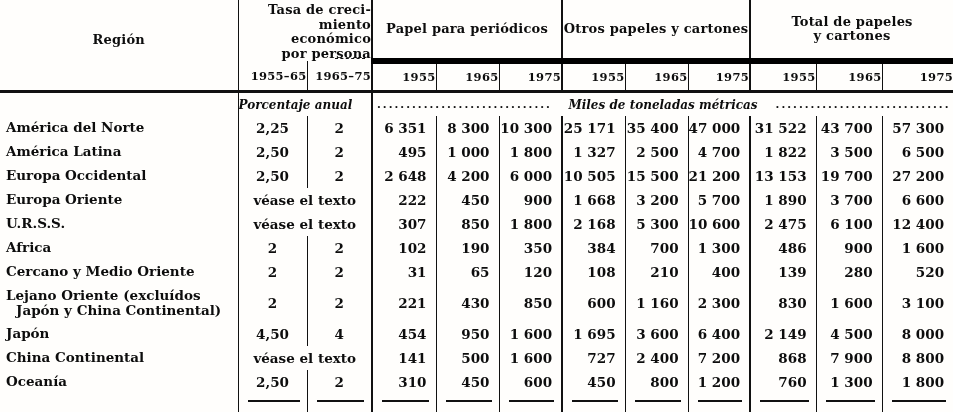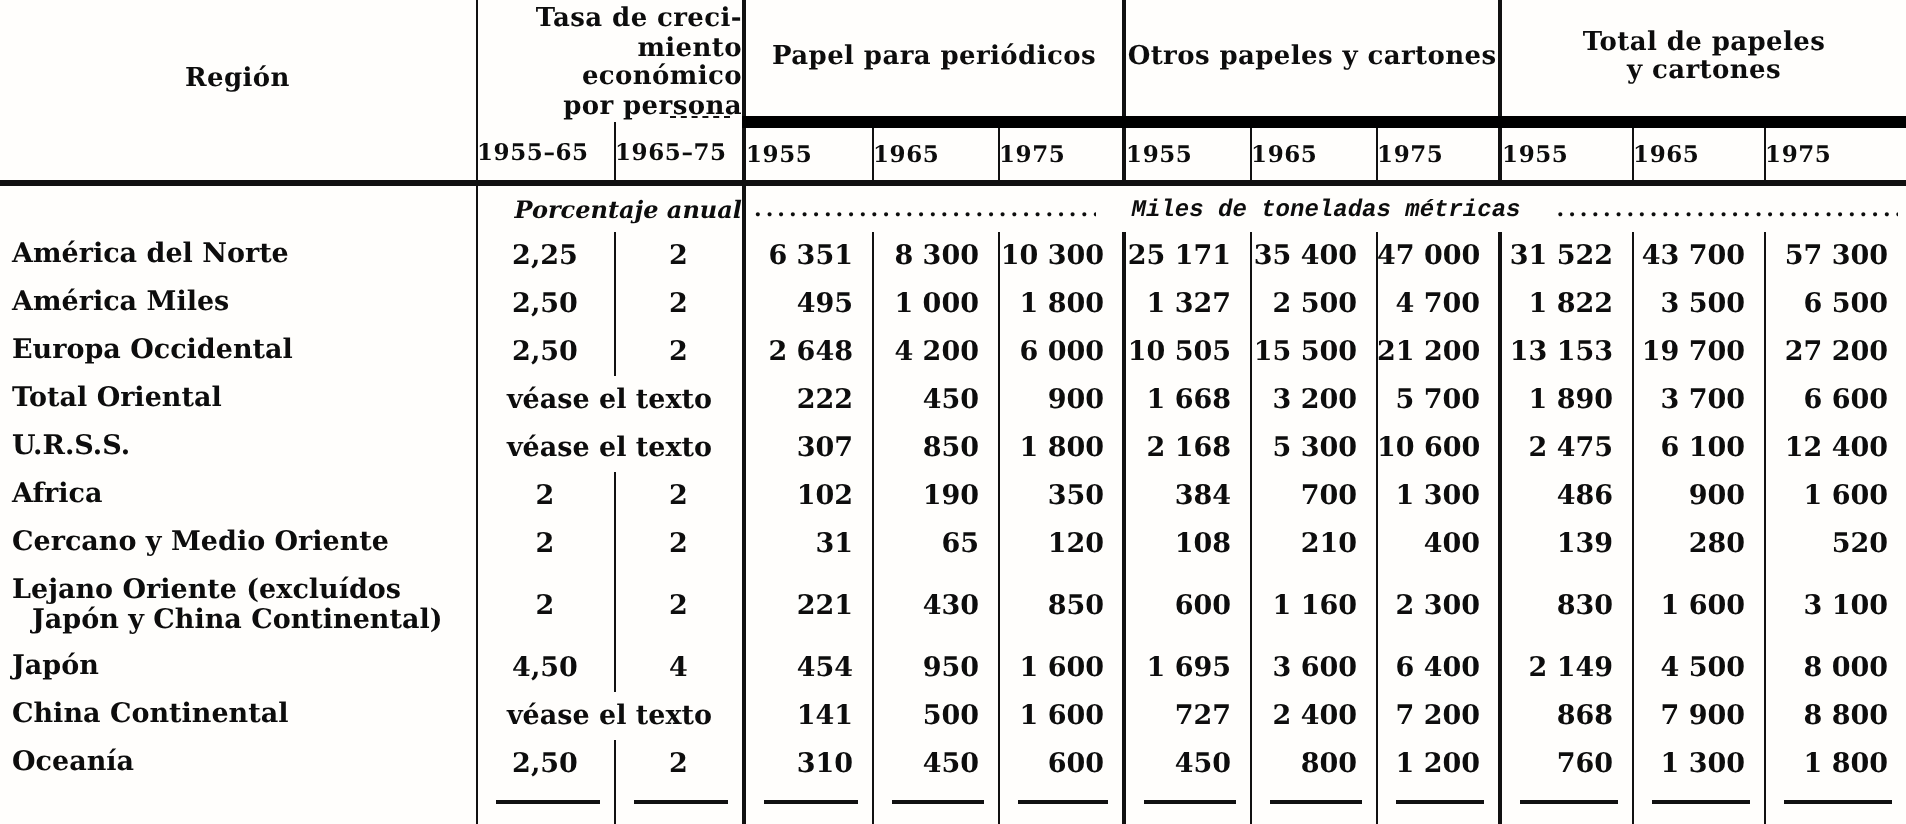--- a/index.html
+++ b/index.html
@@ -29,30 +29,30 @@
   .r-title th.gt { border-bottom: 6px solid #000000; }
   .r-title th.g-tasa { vertical-align: top; padding-top: 3px; position: relative; text-align: right; }
   .r-title th.g-tasa::after {
     content: ""; position: absolute; right: 6px; bottom: 2px; width: 30px;
     border-top: 1px dashed #111;
   }
   .tl { display: block; }
   .rg-h { border-bottom: 3px solid #111; vertical-align: middle; font-size: 13.5px;
           padding-bottom: 10px; margin-left: 29px; }
   .r-years th { height: 26px; border-bottom: 3px solid #111; vertical-align: middle;
-                text-align: left; font-size: 11.5px; letter-spacing: .3px; }
+                text-align: right; font-size: 11.5px; letter-spacing: .3px; }
 
   
   .r-units td { height: 23px; vertical-align: middle; font-size: 12px; }
   .it { font-style: italic; }
-  .units-pct { text-align: right; }
+  .units-pct { text-align: left; }
   .units-miles .wrap { display: flex; align-items: center; padding: 0 4px; }
   .dots { flex: 1; overflow: hidden; white-space: nowrap; font-size: 11px;
           letter-spacing: 2px; line-height: 1; }
-  .units-miles .it { margin: 0 18px; white-space: nowrap; font-family: Liberation Mono, monospace; }
+  .units-miles .it { margin: 0 18px; white-space: nowrap; }
 
   
   .r-data td { height: 24px; vertical-align: middle; font-size: 13.5px; }
   .r-data.tall td { height: 38px; vertical-align: middle; }
   td.rg { text-align: left; padding-left: 6px; line-height: 1.15; margin-left: 38px; }
   .rl { display: block; white-space: nowrap; }
   .rl2 { padding-left: 10px; }
   td.tc { text-align: center; margin-top: 40px; }
   td.num { text-align: right; padding-right: 9px; white-space: nowrap; }
 
@@ -145,21 +145,21 @@
           <td class="num s1">10 300</td>
           <td class="num s2">25 171</td>
           <td class="num s1">35 400</td>
           <td class="num s1">47 000</td>
           <td class="num s2">31 522</td>
           <td class="num s1">43 700</td>
           <td class="num s1">57 300</td>
         </tr>
         <tr class="r-data">
           <td class="rg">
-            <span class="rl">América Miles</span>
+            <span class="rl">América Latina</span>
           </td>
           <td class="tc s1">2,50</td>
           <td class="tc s1">2</td>
           <td class="num s2">495</td>
           <td class="num s1">1 000</td>
           <td class="num s1">1 800</td>
           <td class="num s2">1 327</td>
           <td class="num s1">2 500</td>
           <td class="num s1">4 700</td>
           <td class="num s2">1 822</td>
@@ -177,21 +177,21 @@
           <td class="num s1">6 000</td>
           <td class="num s2">10 505</td>
           <td class="num s1">15 500</td>
           <td class="num s1">21 200</td>
           <td class="num s2">13 153</td>
           <td class="num s1">19 700</td>
           <td class="num s1">27 200</td>
         </tr>
         <tr class="r-data">
           <td class="rg">
-            <span class="rl">Total Oriental</span>
+            <span class="rl">Europa Oriente</span>
           </td>
           <td class="tc s1" colspan="2">véase el texto</td>
           <td class="num s2">222</td>
           <td class="num s1">450</td>
           <td class="num s1">900</td>
           <td class="num s2">1 668</td>
           <td class="num s1">3 200</td>
           <td class="num s1">5 700</td>
           <td class="num s2">1 890</td>
           <td class="num s1">3 700</td>

